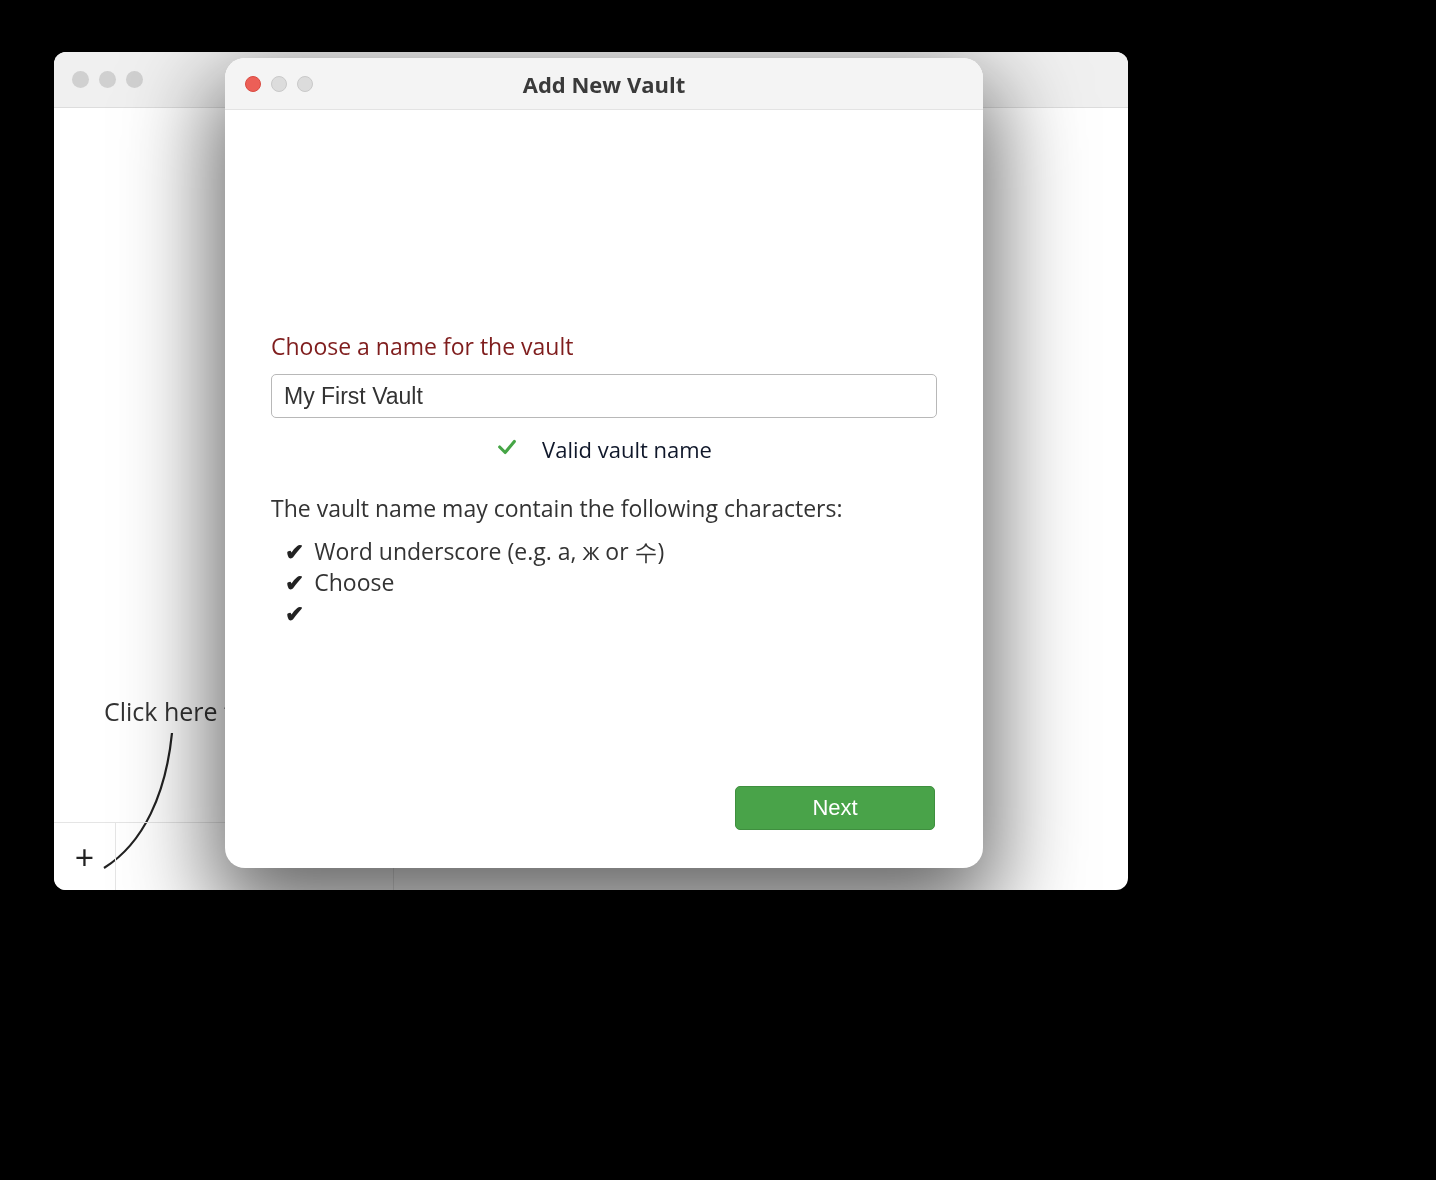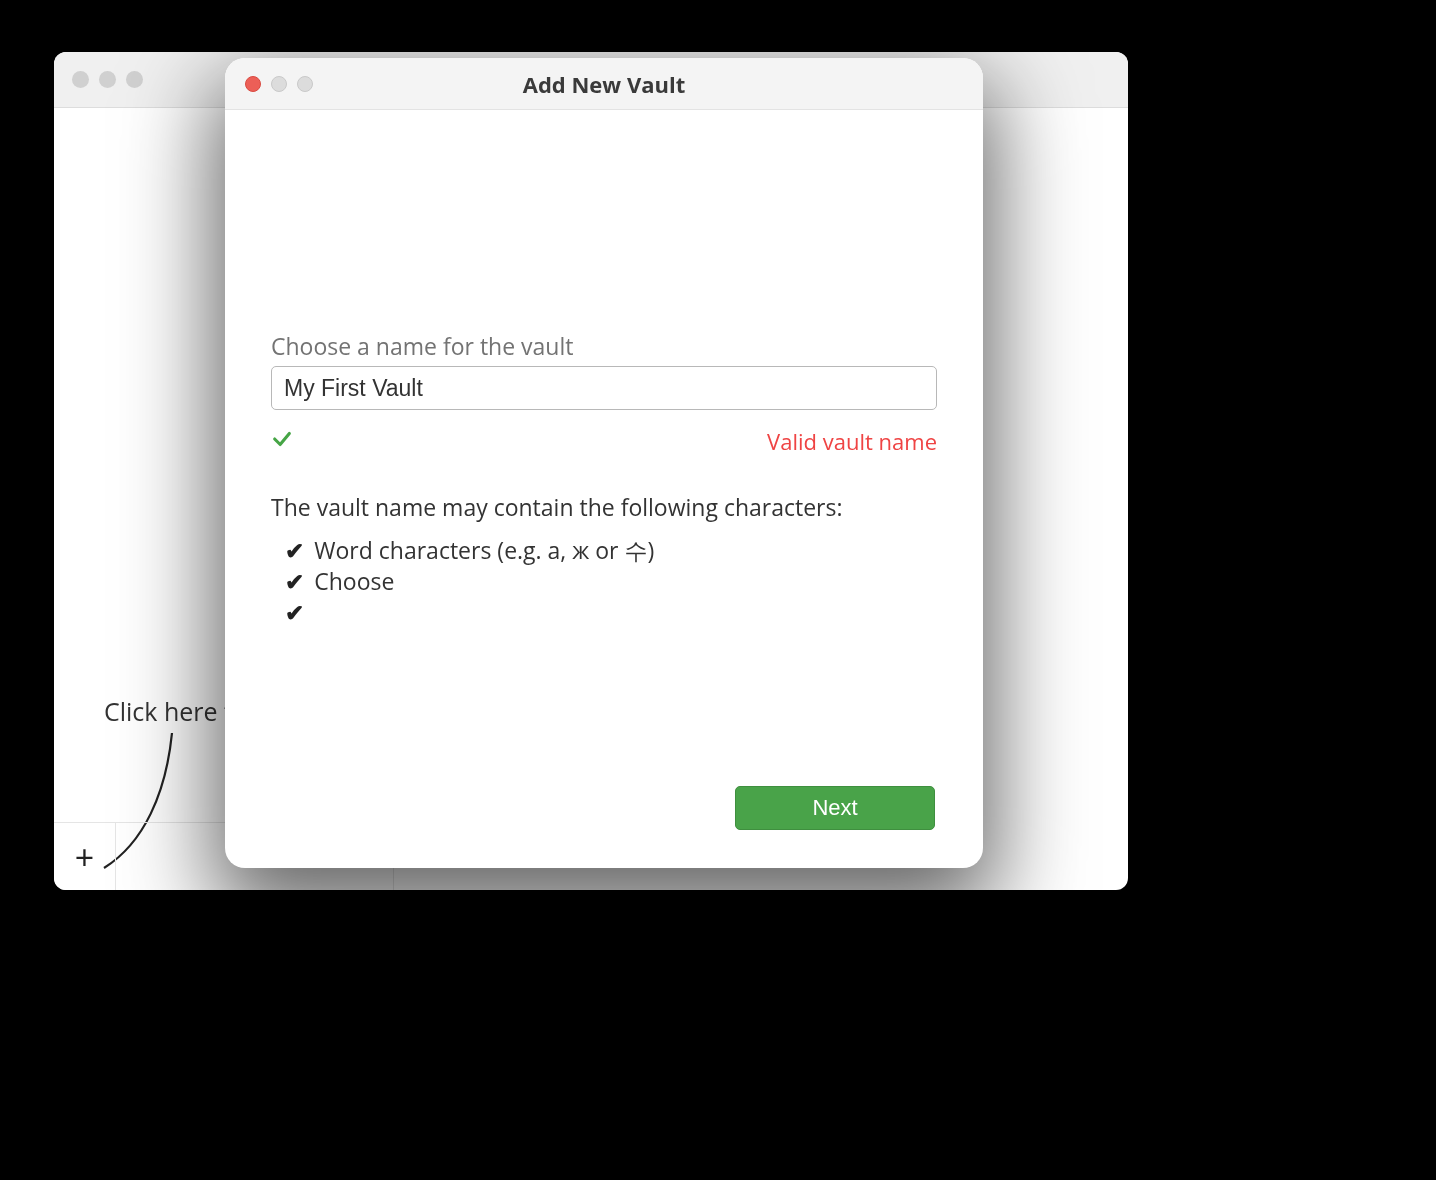--- a/index.html
+++ b/index.html
@@ -149,50 +149,50 @@
       color: #3a3a3a;
       pointer-events: none;
     }
     .modal-content {
       flex: 1;
       padding: 220px 46px 0 46px;
       position: relative;
     }
     .label {
       font-size: 23px;
-      color: #737373;
-      margin-bottom: 4px;
+      color: #7f1d1d;
+      margin-bottom: 12px;
     }
     .vault-input {
       width: 100%;
       height: 44px;
       border: 1px solid #b8b8b8;
       border-radius: 5px;
       padding: 8px 12px;
       font-size: 23px;
       color: #333;
       background: #fff;
       outline: none;
     }
     .valid-row {
       display: flex;
-      justify-content: space-between;
+      justify-content: center;
       align-items: center;
       gap: 24px;
       margin-top: 16px;
       font-size: 22px;
-      color: #ef4444;
+      color: #0f172a;
     }
     .check-green {
       color: #46a546;
     }
     .rules-intro {
       font-size: 23px;
       color: #333;
-      margin-top: 35px;
+      margin-top: 28px;
       margin-bottom: 12px;
     }
     .rules-list {
       list-style: none;
       padding-left: 14px;
     }
     .rules-list li {
       font-size: 23px;
       color: #333;
       line-height: 1.35;
@@ -269,21 +269,21 @@
         <svg width="22" height="22" viewBox="0 0 24 24">
             <path fill="none" stroke="#46a546" stroke-width="3.4" stroke-linecap="round" stroke-linejoin="round" d="M4 12 L10 18 L20 6"></path>
           </svg>
       </span>
       <span>Valid vault name</span>
     </div>
     <div class="rules-intro">The vault name may contain the following characters:</div>
     <ul class="rules-list">
       <li>
         <span class="check-dark">✔</span>
-        <span>Word characters (e.g. a, ж or 수)</span>
+        <span>Word underscore (e.g. a, ж or 수)</span>
       </li>
       <li>
         <span class="check-dark">✔</span>
         <span>Choose</span>
       </li>
       <li>
         <span class="check-dark">✔</span>
       </li>
     </ul>
   </div>

